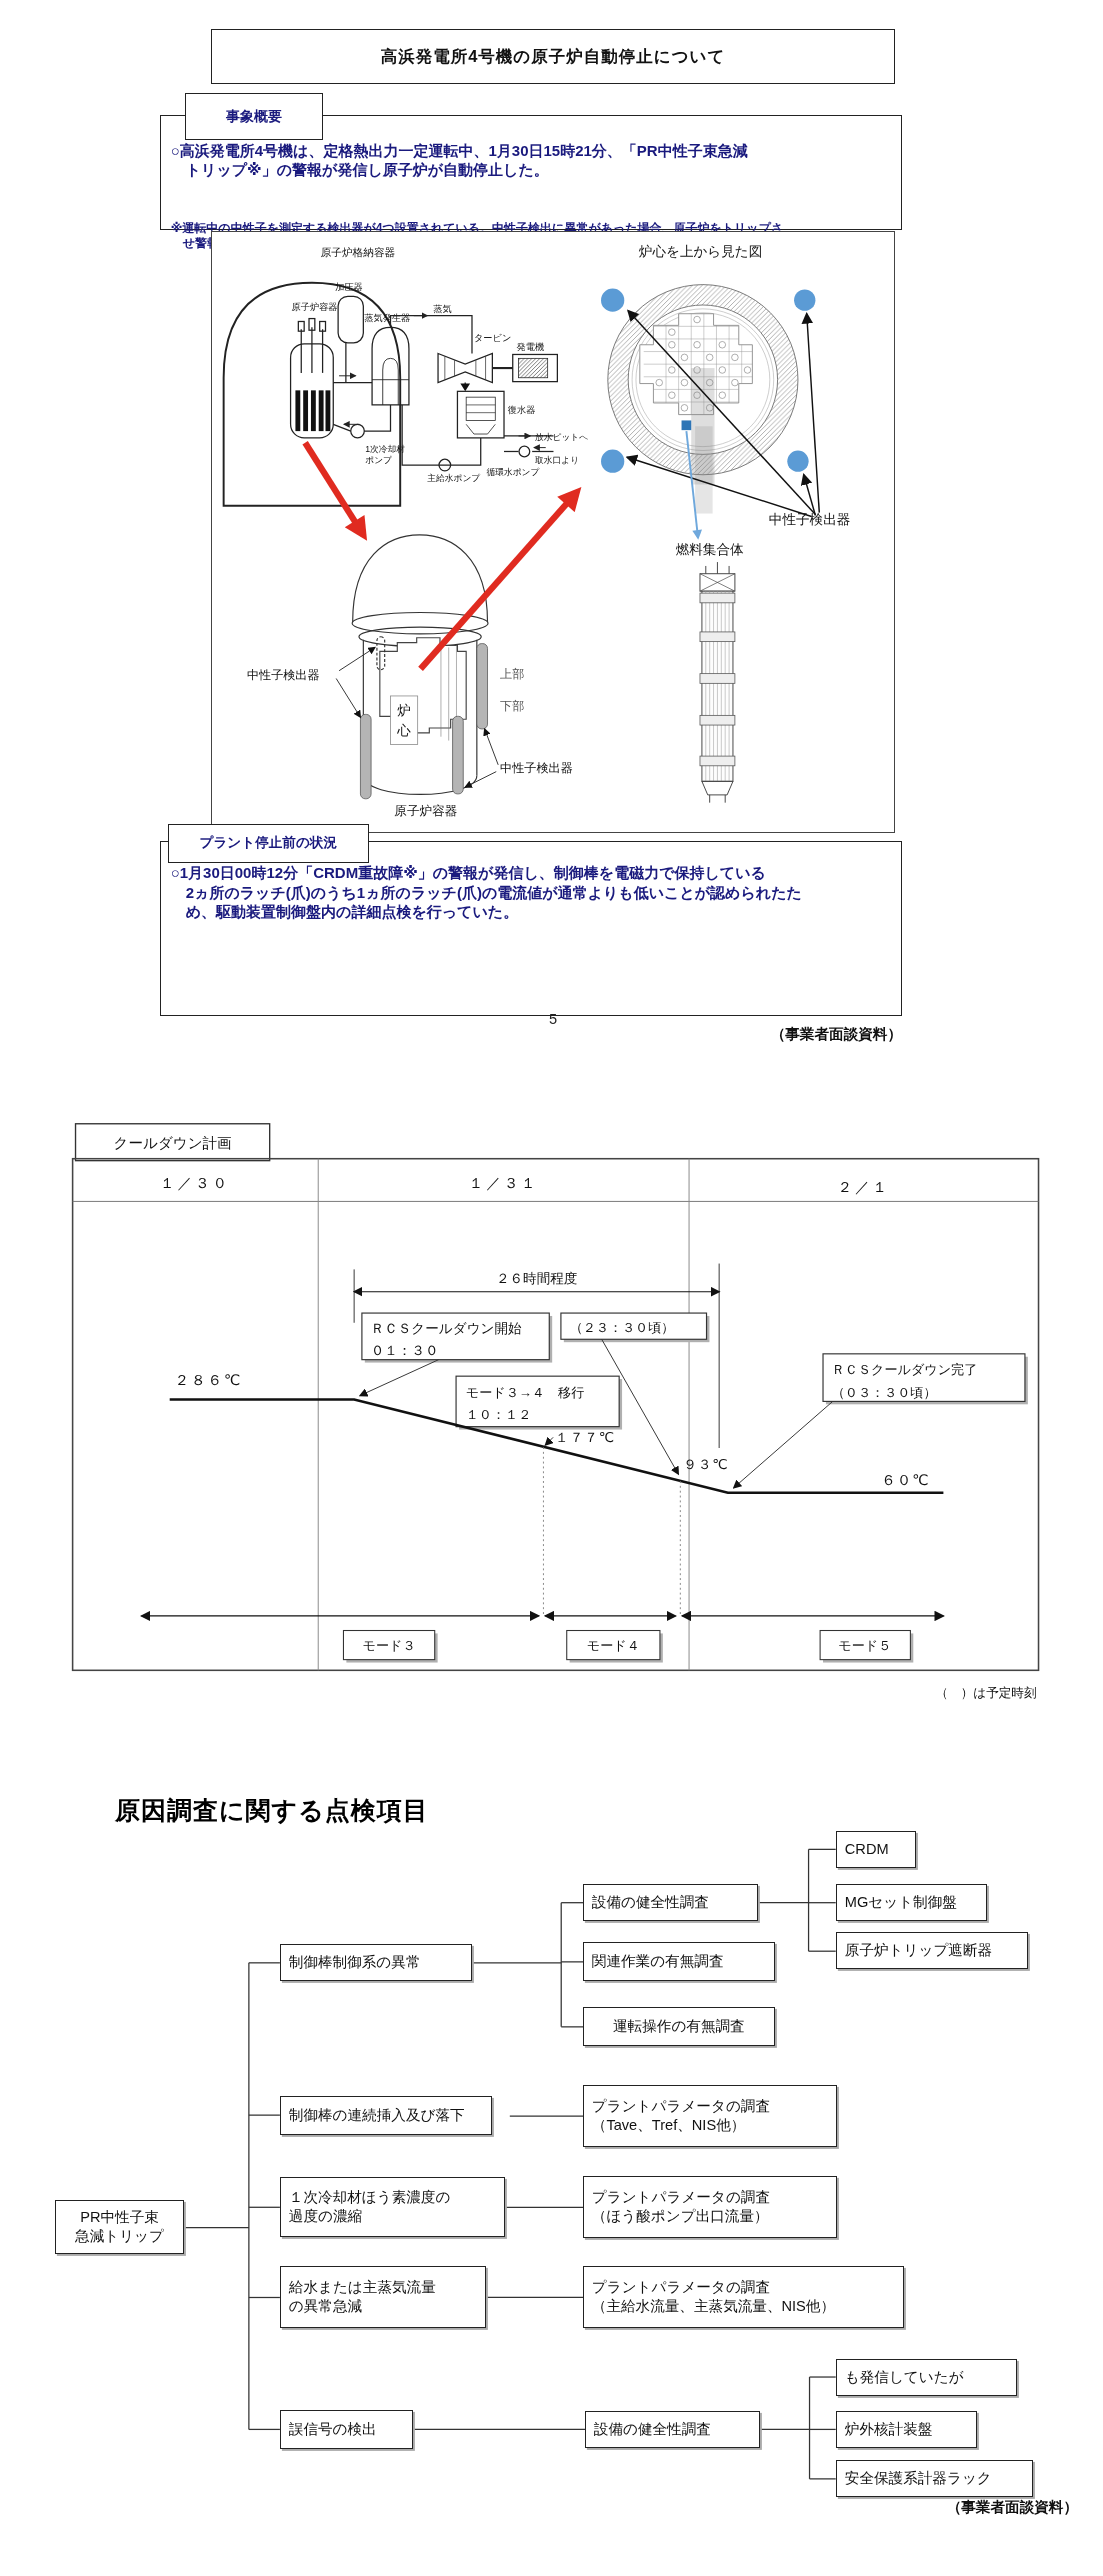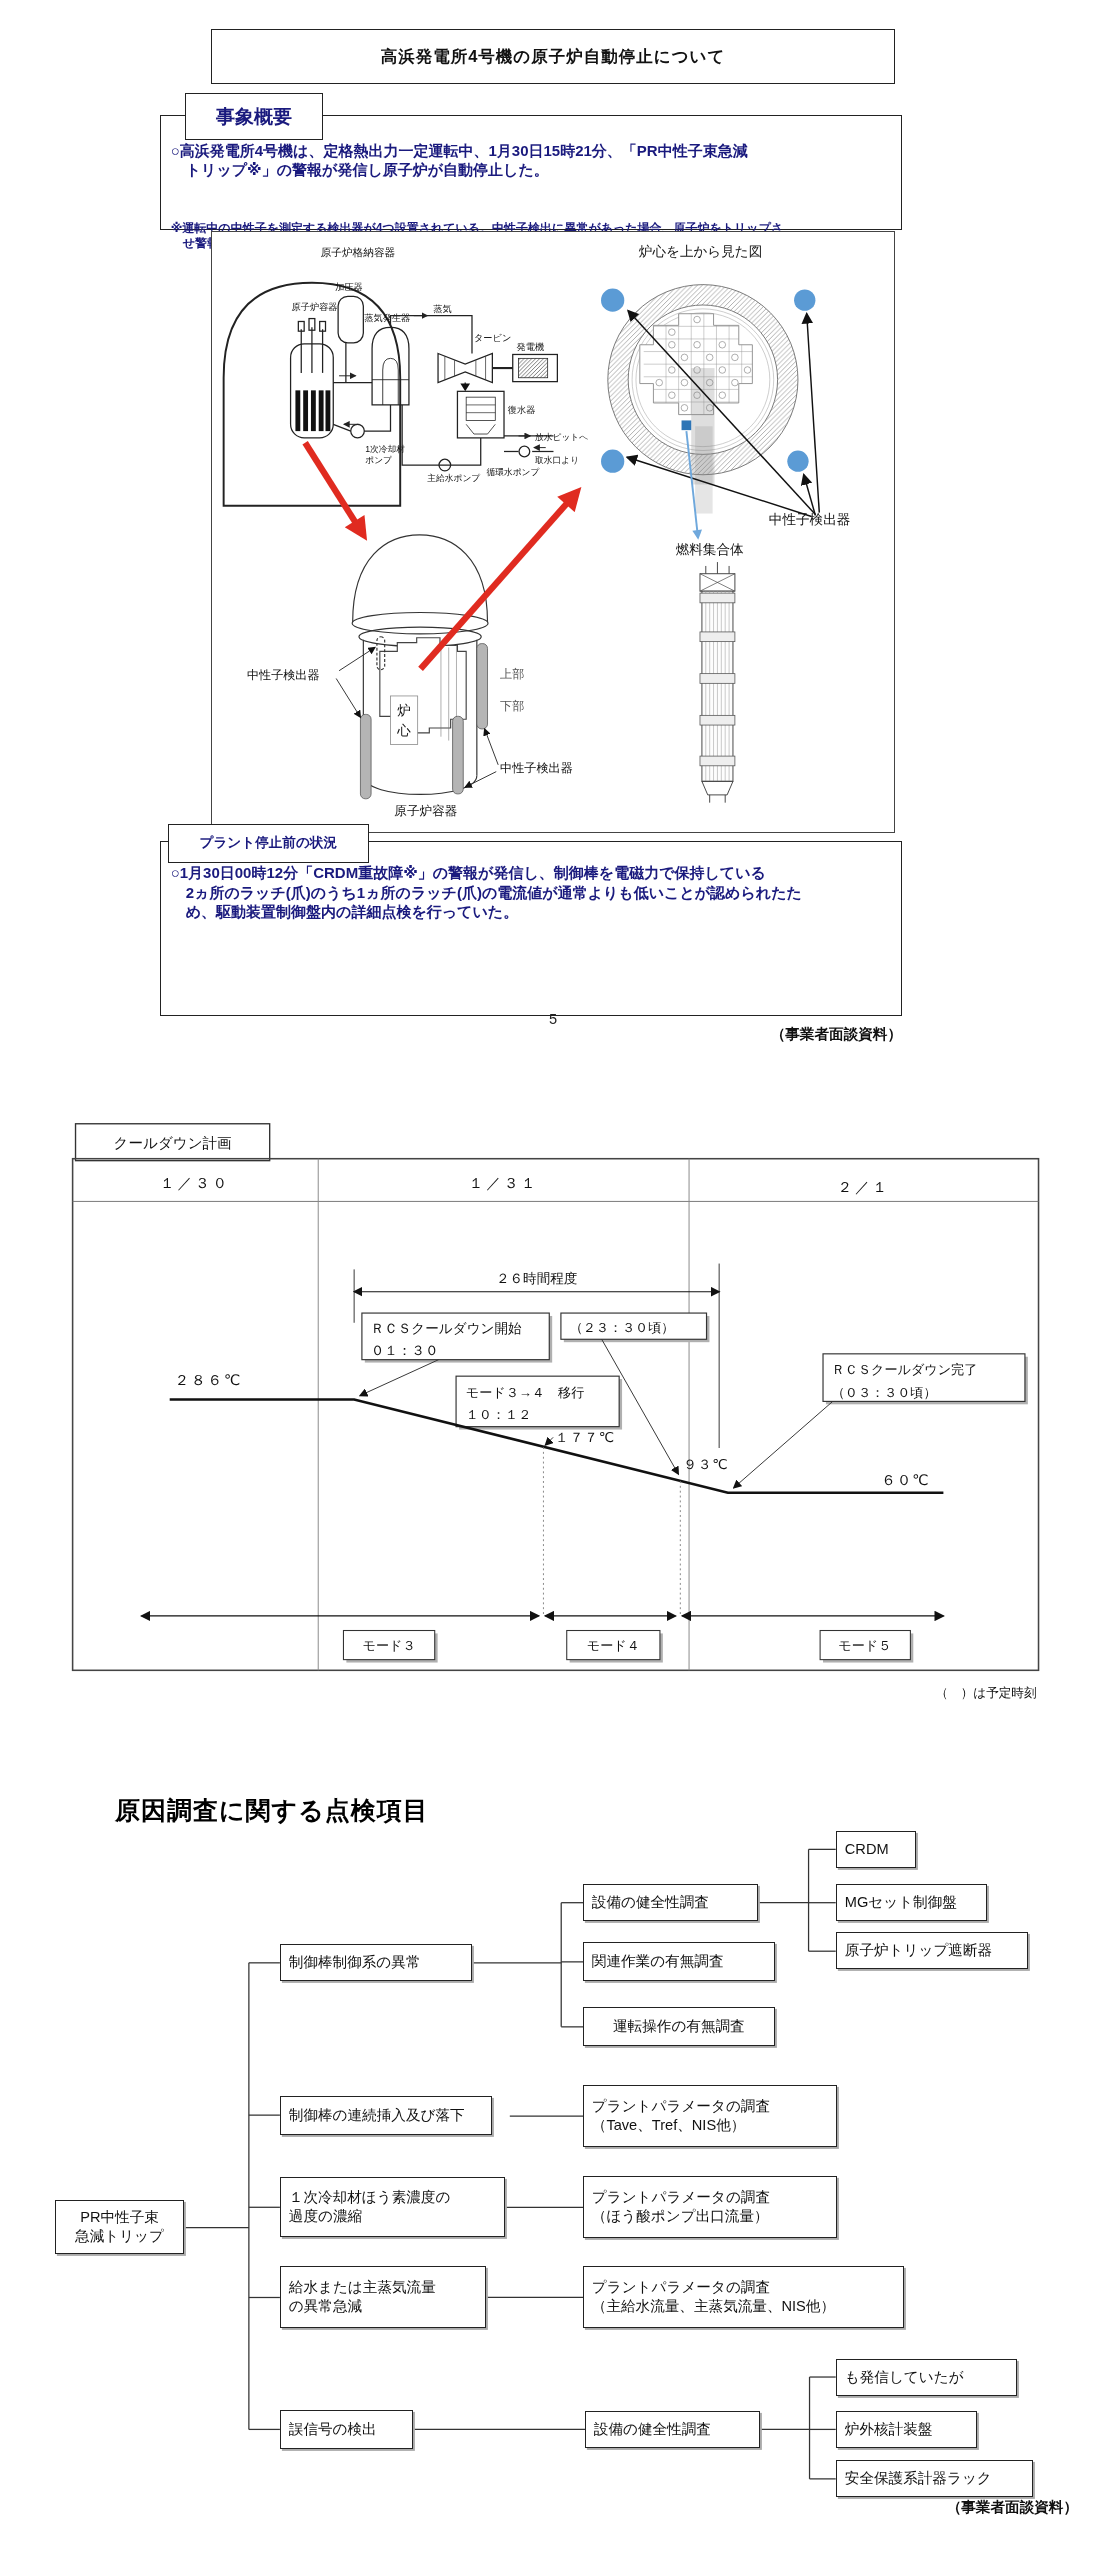--- a/index.html
+++ b/index.html
@@ -5,21 +5,21 @@
   html,body{margin:0;padding:0;background:#fff;}
   .page{position:relative;width:1104px;height:2576px;background:#fff;overflow:hidden;
         font-family:"Liberation Sans","DejaVu Sans",sans-serif;color:#111;}
   
   .title-box{position:absolute;left:211px;top:29px;width:682px;height:53px;
      border:1.6px solid #222;display:flex;align-items:center;justify-content:center;
      font-size:16.5px;font-weight:bold;color:#111;letter-spacing:1px;}
   .frame{position:absolute;border:1.6px solid #222;background:#fff;}
   .frame-label{position:absolute;background:#fff;border:1.6px solid #222;
      display:flex;align-items:center;justify-content:center;
-     font-size:19px;font-weight:bold;color:#1a1a7e;}
+     font-size:14px;font-weight:bold;color:#1a1a7e;}
   .body-text{position:absolute;font-size:15px;font-weight:bold;color:#1a1a7e;
      line-height:19.4px;white-space:pre-line;}
   .note-text{position:absolute;font-size:12px;font-weight:bold;color:#1a1a7e;
      line-height:15px;white-space:pre-line;margin-top:31px;}
   .diagram-box{position:absolute;left:211px;top:231px;width:682px;height:600px;
      border:1.2px solid #444;background:#fff;}
   .page-num{position:absolute;left:524px;top:1011px;width:58px;text-align:center;
      font-size:14.6px;color:#222;}
   .credit{position:absolute;left:621px;top:1025px;width:281px;text-align:right;
      font-size:14.6px;font-weight:bold;color:#111;}

